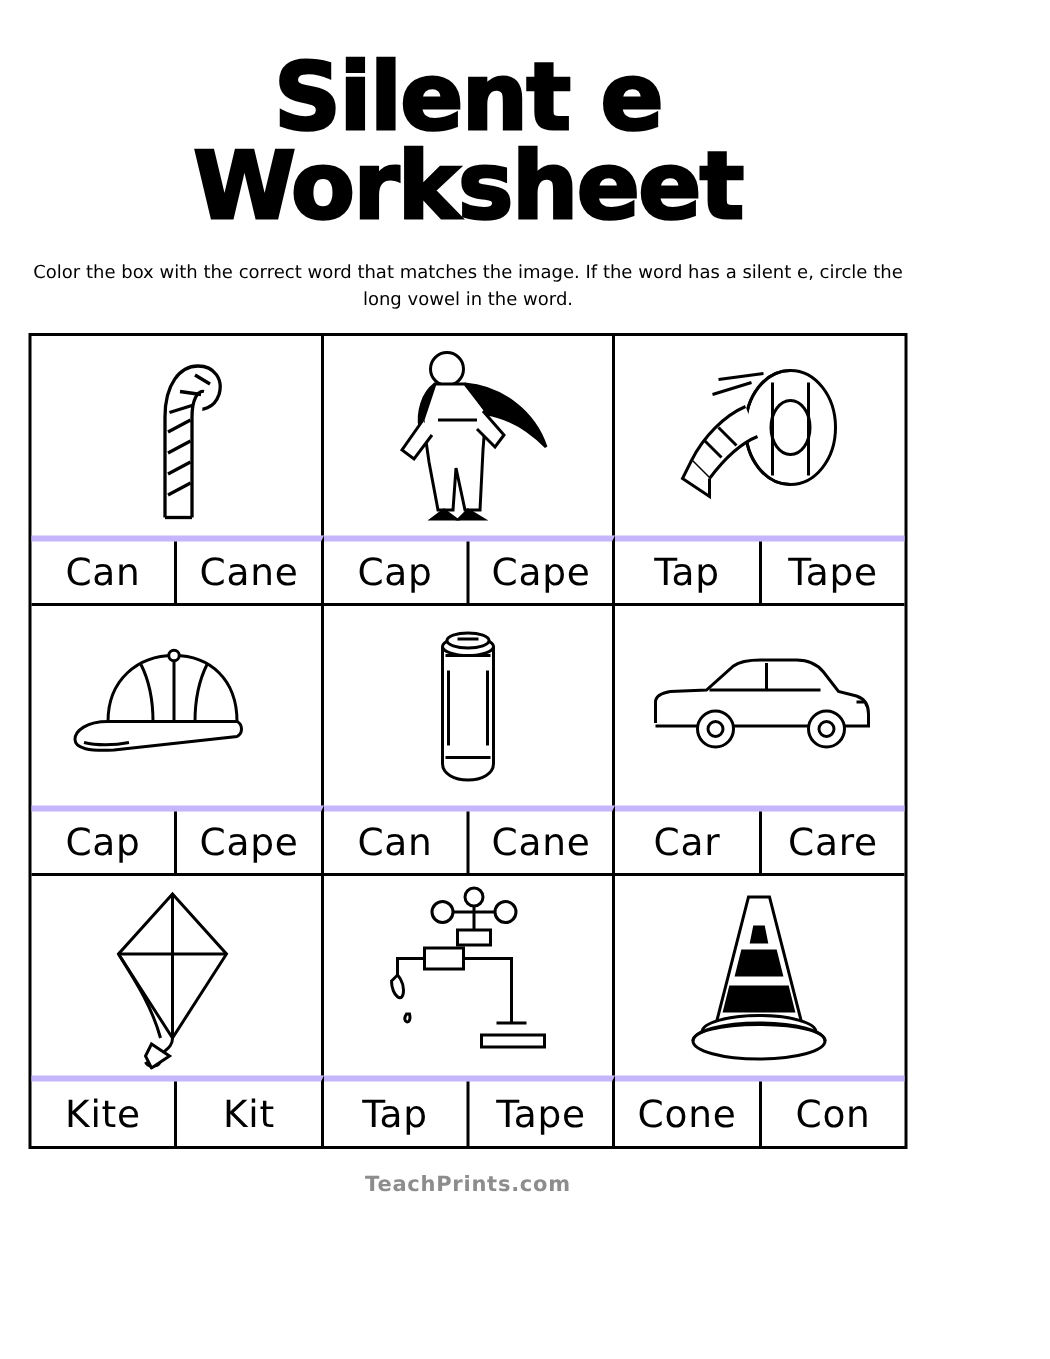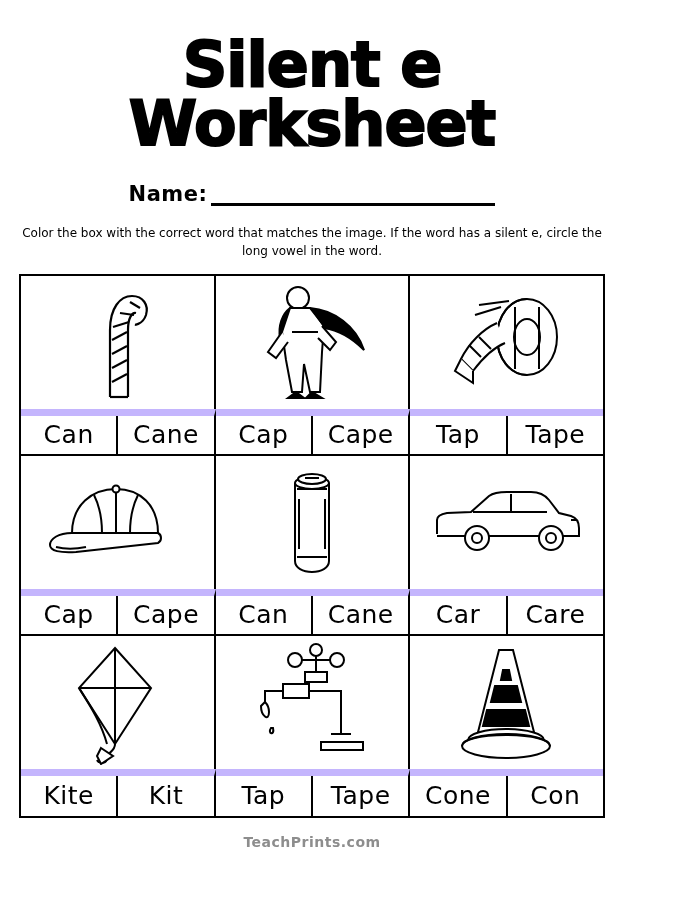--- a/index.html
+++ b/index.html
@@ -90,21 +90,21 @@
     justify-content: center;
     position: relative;
     overflow: hidden;
   }
   .cell-img:last-child { border-right: none; }
 
   .word-group {
     flex: 1 1 0;
     display: flex;
     border-right: 2px solid #000;
-    border-top: 7px solid #c4b5fd;
+    border-top: 4px solid #c4b5fd;
     border-bottom: 2px solid #000;
   }
   .word-group:last-child { border-right: none; }
   .word-box {
     flex: 1 1 0;
     display: flex;
     align-items: center;
     justify-content: center;
     border-right: 2px solid #000;
     font-family: "DejaVu Sans", sans-serif;
@@ -129,24 +129,20 @@
 </head>
 <body>
 
 <div class="page">
 
   <div class="title">
     <span>Silent e</span>
     <span class="line2">Worksheet</span>
   </div>
 
-  <div class="name-row">
-    <span class="name-label">Name:</span>
-    <span class="name-blank"></span>
-  </div>
 
   <div class="instructions">Color the box with the correct word that matches the image. If the word has a silent e, circle the long vowel in the word.</div>
 
   <div class="grid">
 
     <div class="row-images">
       <div class="cell-img">
         <svg width="70" height="120" viewBox="0 0 70 120" fill="none" stroke="#000" stroke-width="2.2">
           <path d="M28 115 L28 48 C28 26 38 14 50 14 C61 14 67 23 64 33 C61 42 52 45 47 41" fill="#fff"></path>
           <path d="M46 115 L46 48 C46 36 50 30 54 31" fill="#fff"></path>

